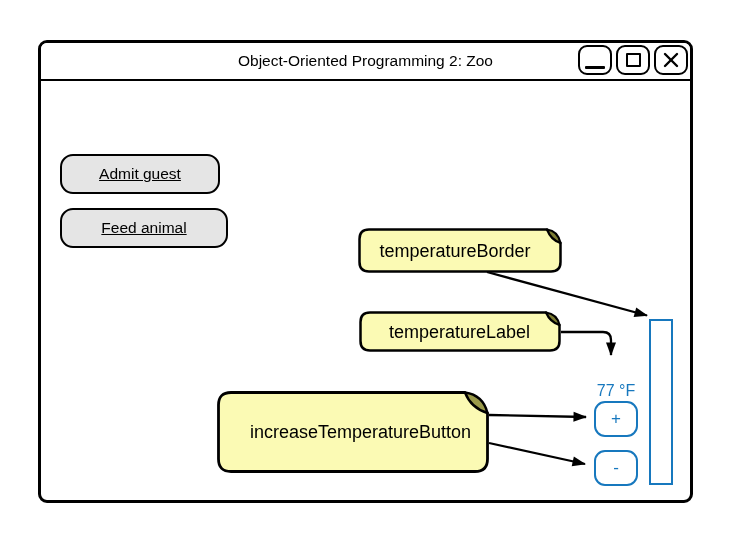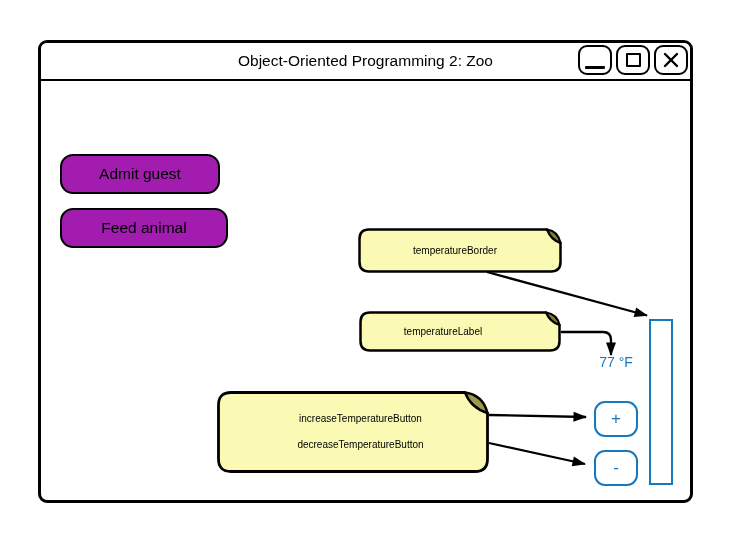--- a/index.html
+++ b/index.html
@@ -23,33 +23,33 @@
     position:absolute;top:2px;right:2px;display:flex;gap:4px;
   }
   .win-btn{
     width:34px;height:30px;border:2.5px solid #000;border-radius:9px;background:#fff;
     box-sizing:border-box;display:flex;align-items:center;justify-content:center;
     position:relative;padding:0;cursor:pointer;
   }
   .glyph-min{position:absolute;left:5px;right:5px;bottom:4px;height:3px;background:#000;border-radius:1px;}
   .glyph-max{width:15px;height:14px;border:2.5px solid #000;border-radius:1px;box-sizing:border-box;}
   .mock-btn{
-    position:absolute;background:#a21caf;border:2.5px solid #000;border-radius:13px;
+    position:absolute;background:#e5e5e5;border:2.5px solid #000;border-radius:13px;
     box-sizing:border-box;font-size:15.5px;color:#000;display:flex;align-items:center;
-    justify-content:center;cursor:pointer;padding:16px;font-family:inherit;
+    justify-content:center;cursor:pointer;padding:16px;font-family:inherit;text-decoration:underline;
   }
   .note{position:absolute;}
   .note svg{position:absolute;left:0;top:0;}
   .note .note-text{
     position:absolute;left:0;right:10px;top:0;bottom:0;display:flex;flex-direction:column;
-    align-items:center;justify-content:center;font-size:10px;line-height:26px;color:#000;
+    align-items:center;justify-content:center;font-size:18px;line-height:26px;color:#000;
   }
   .temp-display{
-    position:absolute;left:588px;top:354px;width:56px;text-align:center;
-    font-size:14px;color:#1778BE;
+    position:absolute;left:588px;top:382px;width:56px;text-align:center;
+    font-size:16px;color:#1778BE;
   }
   .temp-btn{
     position:absolute;left:594px;width:44px;height:36px;background:#fff;
     border:2.5px solid #1778BE;border-radius:11px;color:#1778BE;font-size:17px;
     box-sizing:border-box;display:flex;align-items:center;justify-content:center;
     cursor:pointer;padding:0;font-family:inherit;
   }
   .temp-bar{
     position:absolute;left:649px;top:319px;width:24px;height:166px;
     border:2.5px solid #1778BE;background:#fff;box-sizing:border-box;
@@ -90,36 +90,35 @@
   <button class="temp-btn" style="top:450px;">-</button>
 
   <div class="note" style="left:358px;top:228px;width:204px;height:45px;">
     <svg width="204" height="45" viewBox="0 0 204 45">
       <path d="M11,1.5 L189,1.5 L202.5,15 L202.5,34 Q202.5,43.5 193,43.5 L11,43.5 Q1.5,43.5 1.5,34 L1.5,11 Q1.5,1.5 11,1.5 Z" fill="#FBFAB4" stroke="#000" stroke-width="2.5" stroke-linejoin="round"></path>
       <path d="M189,1.5 Q200,3 202.5,15 Q193,12 189,1.5 Z" fill="#7d7d33" stroke="#000" stroke-width="2.2" stroke-linejoin="round"></path>
     </svg>
     <div class="note-text">temperatureBorder</div>
   </div>
 
-  <div class="note" style="left:359px;top:311px;width:178px;height:41px;">
+  <div class="note" style="left:359px;top:311px;width:178px;height:41px;padding-left:33px;">
     <svg width="202" height="41" viewBox="0 0 202 41">
       <path d="M11,1.5 L187,1.5 L200.5,14 L200.5,30 Q200.5,39.5 191,39.5 L11,39.5 Q1.5,39.5 1.5,30 L1.5,11 Q1.5,1.5 11,1.5 Z" fill="#FBFAB4" stroke="#000" stroke-width="2.5" stroke-linejoin="round"></path>
       <path d="M187,1.5 Q198,3 200.5,14 Q191,11 187,1.5 Z" fill="#7d7d33" stroke="#000" stroke-width="2.2" stroke-linejoin="round"></path>
     </svg>
     <div class="note-text">temperatureLabel</div>
   </div>
 
   <div class="note" style="left:217px;top:391px;width:297px;height:82px;">
     <svg width="272" height="82" viewBox="0 0 272 82">
       <path d="M14,1.5 L248,1.5 L270.5,22 L270.5,68 Q270.5,80.5 258,80.5 L14,80.5 Q1.5,80.5 1.5,68 L1.5,14 Q1.5,1.5 14,1.5 Z" fill="#FBFAB4" stroke="#000" stroke-width="2.8" stroke-linejoin="round"></path>
       <path d="M248,1.5 Q266,4 270.5,22 Q254,17 248,1.5 Z" fill="#9a9a4a" stroke="#000" stroke-width="2.4" stroke-linejoin="round"></path>
     </svg>
     <div class="note-text">
       <span>increaseTemperatureButton</span>
-      <span>decreaseTemperatureButton</span>
     </div>
   </div>
 
   <svg class="arrow-layer">
     <defs>
       <marker id="ah" markerUnits="userSpaceOnUse" markerWidth="16" markerHeight="13" refX="13.5" refY="6" orient="auto">
         <path d="M1,1 L14.5,6 L1,11 Z" fill="#000"></path>
       </marker>
     </defs>
     <path d="M487,272 L647,315.5" fill="none" stroke="#000" stroke-width="2.3" marker-end="url(#ah)"></path>

